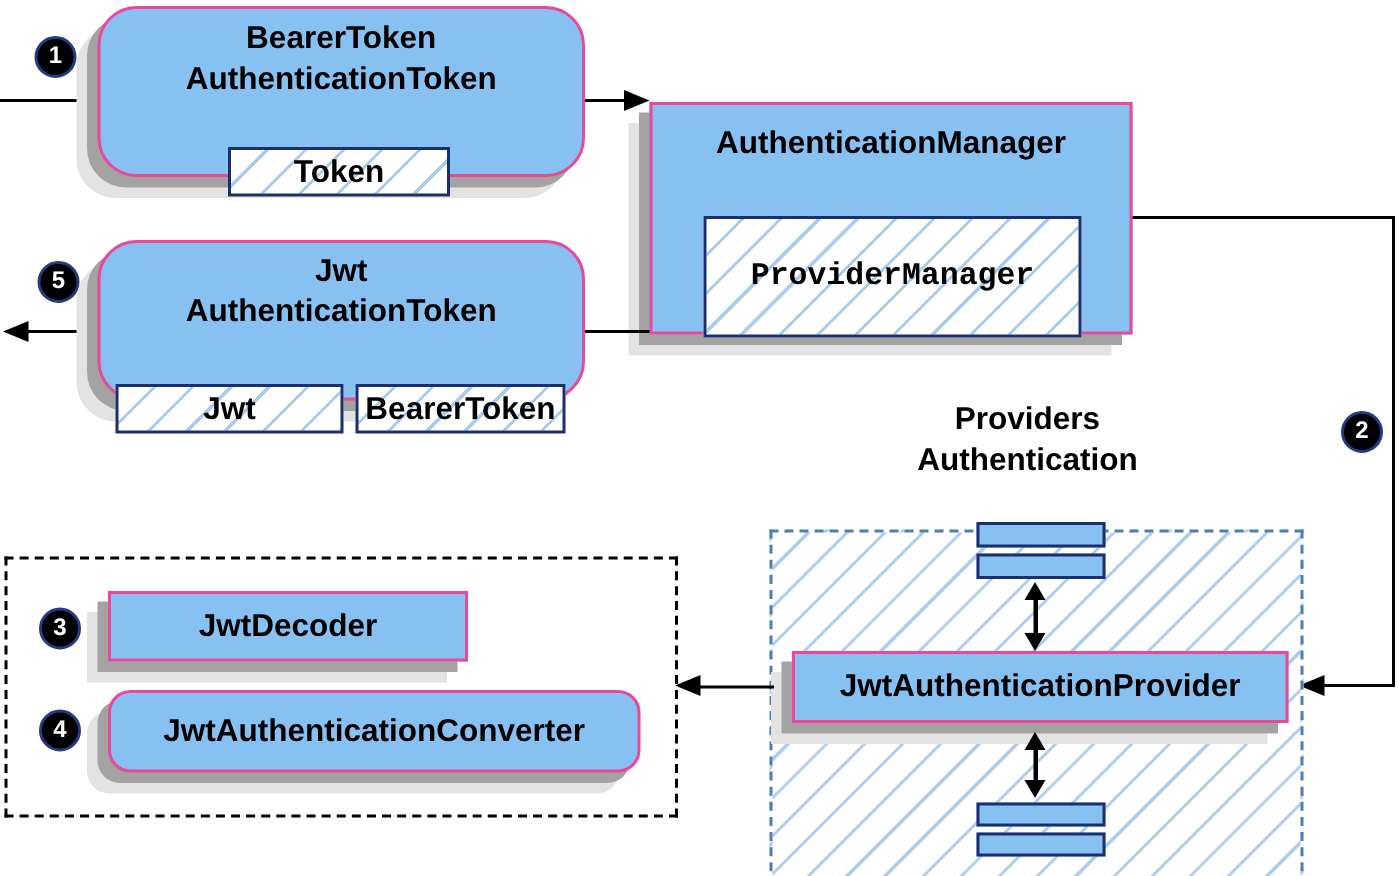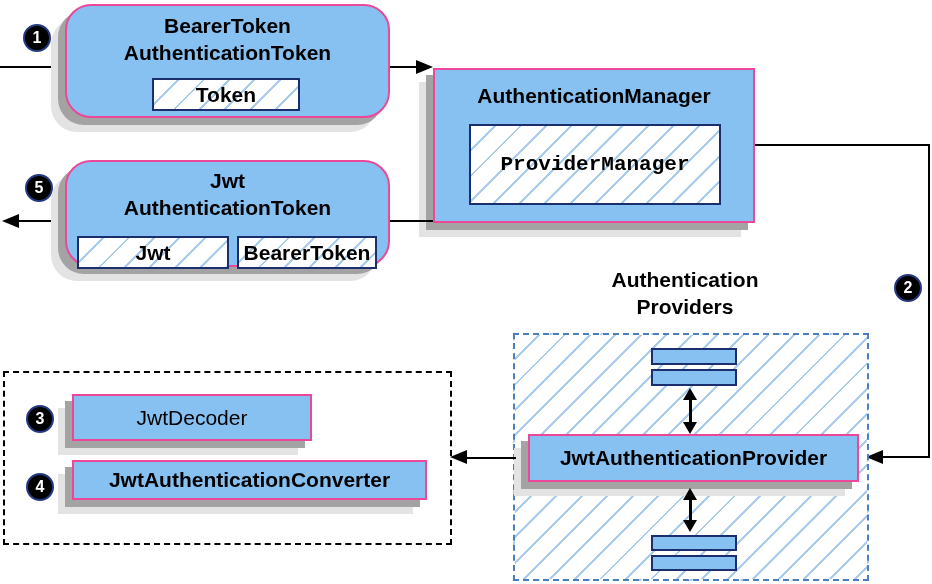--- a/index.html
+++ b/index.html
@@ -24,20 +24,21 @@
     color:#000;
   }
   .center-flex{display:flex;align-items:center;justify-content:center;}
 
   
   .hatch{
     background-color:#fff;
     background-image:repeating-linear-gradient(135deg,
       rgba(0,0,0,0) 0px, rgba(0,0,0,0) 16px,
       #A9CCEE 16px, #A9CCEE 18px);
+    margin-top:20px;
   }
   .field{
     position:absolute;
     border:2px solid #1B2F6E;
     box-sizing:border-box;
     font-weight:bold;
     font-size:21px;
     color:#000;
     display:flex;align-items:center;justify-content:center;
   }
@@ -145,22 +146,22 @@
     </div>
     <div class="field hatch" style="left:10px;top:74px;width:152px;height:33px;">
       <span>Jwt</span>
     </div>
     <div class="field hatch" style="left:170px;top:74px;width:140px;height:33px;">
       <span>BearerToken</span>
     </div>
   </div>
 
   <div class="free-label" style="left:560px;top:266px;width:250px;">
+    <div>Providers</div>
     <div>Authentication</div>
-    <div>Providers</div>
   </div>
 
   <div class="group-dashed hatch" style="left:513px;top:333px;width:356px;height:248px;"></div>
 
   <div class="bar" style="left:651px;top:348px;width:86px;height:17px;"></div>
   <div class="bar" style="left:651px;top:369px;width:86px;height:17px;"></div>
 
   <div class="tri tri-up" style="left:683px;top:388px;"></div>
   <div class="vline vthick" style="left:689px;top:398px;height:26px;"></div>
   <div class="tri tri-down" style="left:683px;top:422px;"></div>
@@ -177,24 +178,24 @@
   <div class="bar" style="left:651px;top:555px;width:86px;height:16px;"></div>
 
   <div class="hline" style="left:466px;top:457px;width:50px;"></div>
   <div class="tri tri-left" style="left:450px;top:450px;"></div>
 
   <div class="group-dotted" style="left:3px;top:371px;width:449px;height:174px;"></div>
 
   <div class="step-badge" style="left:26px;top:405px;">
     <span>3</span>
   </div>
-  <div class="node center-flex" style="left:72px;top:394px;width:240px;height:47px;font-weight:normal;font-size:21px;">
+  <div class="node center-flex" style="left:72px;top:394px;width:240px;height:47px;font-weight:bold;font-size:21px;">
     <span>JwtDecoder</span>
   </div>
 
   <div class="step-badge" style="left:26px;top:473px;">
     <span>4</span>
   </div>
-  <div class="node center-flex" style="left:72px;top:460px;width:355px;height:40px;font-weight:bold;font-size:21px;">
+  <div class="node center-flex" style="left:72px;top:460px;width:355px;height:55px;font-weight:bold;font-size:21px;border-radius:15px;">
     <span>JwtAuthenticationConverter</span>
   </div>
 
 </div>
 
 </body></html>

